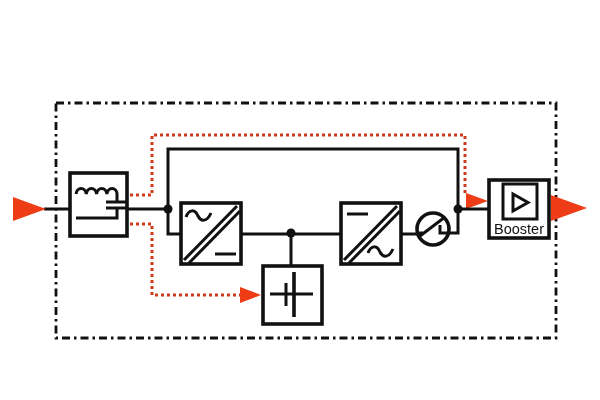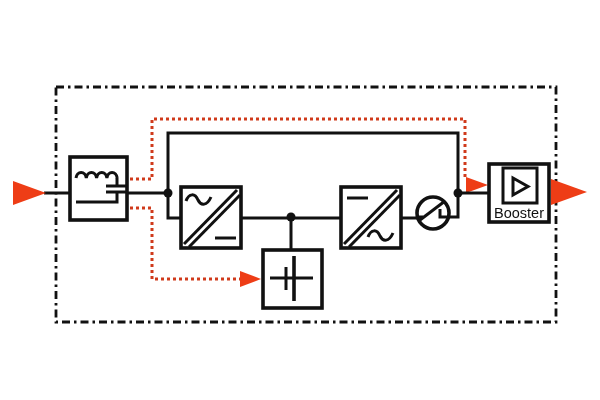--- a/index.html
+++ b/index.html
@@ -2,21 +2,21 @@
 <html style="--background: #ffffff; --line: #111111; --red_accent: #ee3d16; --red_control: #d03a1b;"><head>
 <meta charset="utf-8">
 <style>
   html,body{margin:0;padding:0;}
   body{
     width:600px;height:400px;
     background:var(--background,#ffffff);
     font-family:"Liberation Sans",sans-serif;
     overflow:hidden;
   }
-  .stage{width:600px;height:300px;position:relative;}
+  .stage{width:600px;height:300px;position:relative;margin-top:16px;}
   svg{display:block;}
   .wire{stroke:var(--line,#111);stroke-width:3;fill:none;stroke-linecap:butt;}
   .box{stroke:var(--line,#111);stroke-width:3.6;fill:#ffffff;}
   .sym{stroke:var(--line,#111);stroke-width:3;fill:none;}
   .sym-thick{stroke:var(--line,#111);stroke-width:3.6;fill:none;}
   .dot{fill:var(--line,#111);stroke:none;}
   .enclosure{stroke:var(--line,#111);stroke-width:2.8;fill:none;stroke-dasharray:8 4 2.5 4;}
   .ctrl{stroke:var(--red_control,#d03a1b);stroke-width:3;fill:none;stroke-dasharray:3 3;stroke-linecap:butt;}
   .red-fill{fill:var(--red_accent,#ee3d16);stroke:none;}
   .label{font-family:"Liberation Sans",sans-serif;font-size:14.5px;fill:var(--line,#111);}

